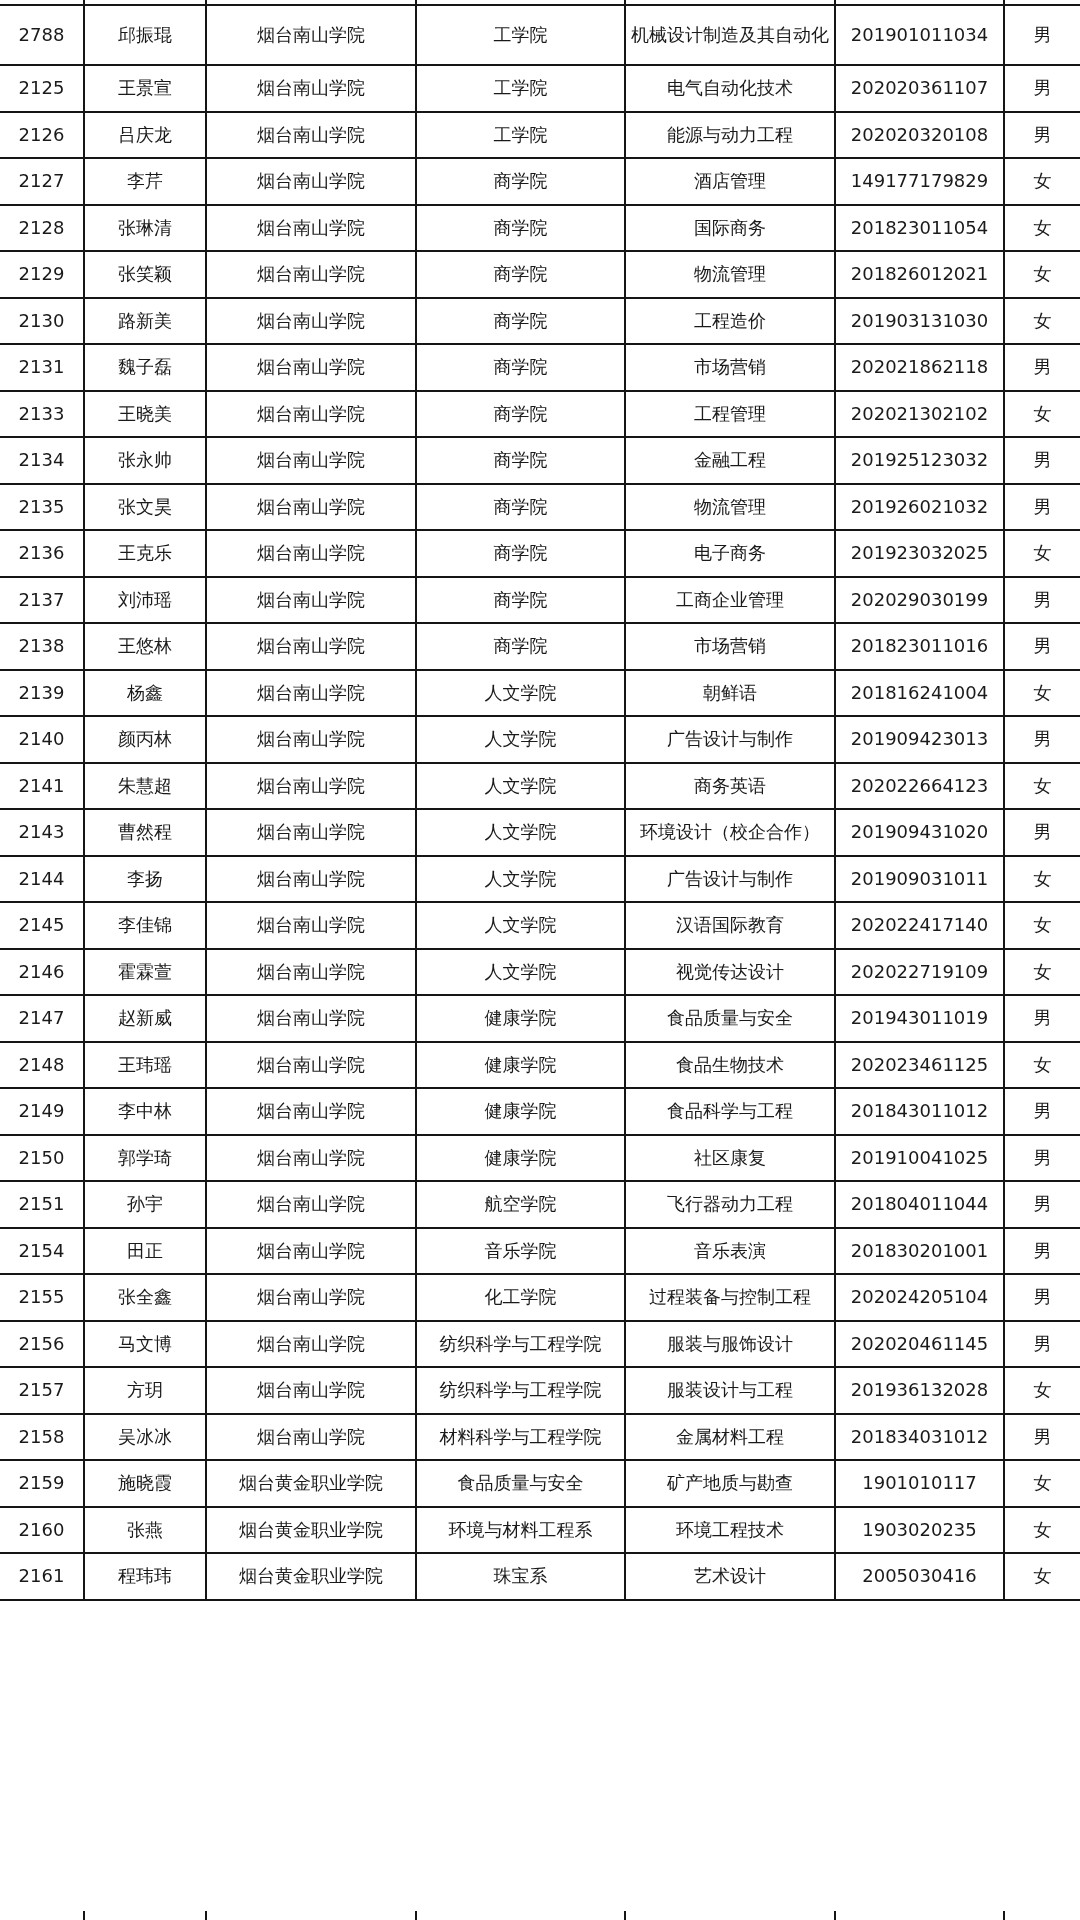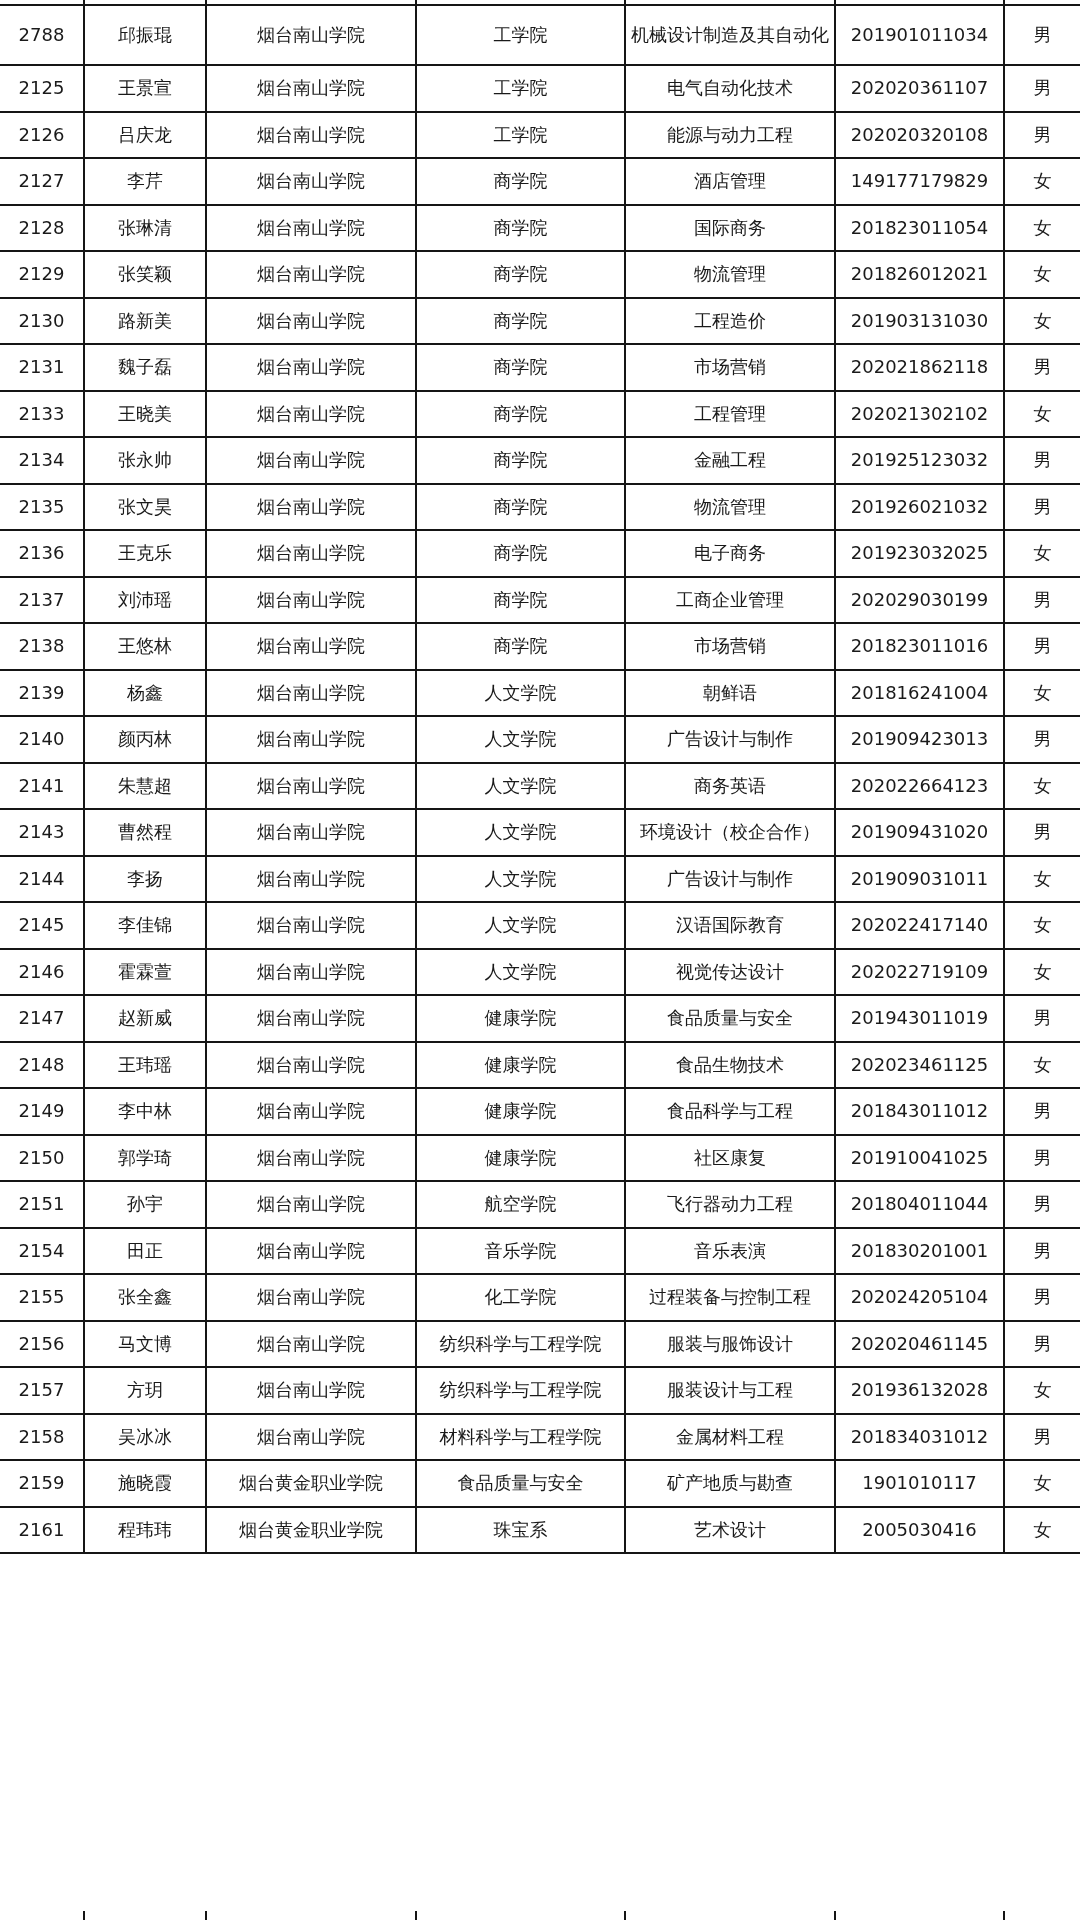--- a/index.html
+++ b/index.html
@@ -321,20 +321,29 @@
       <tr>
         <td class="c-no">2159</td>
         <td class="c-name">施晓霞</td>
         <td class="c-school">烟台黄金职业学院</td>
         <td class="c-college">食品质量与安全</td>
         <td class="c-major">矿产地质与勘查</td>
         <td class="c-id">1901010117</td>
         <td class="c-sex">女</td>
       </tr>
       <tr>
+        <td class="c-no">2160</td>
+        <td class="c-name">张燕</td>
+        <td class="c-school">烟台黄金职业学院</td>
+        <td class="c-college">环境与材料工程系</td>
+        <td class="c-major">环境工程技术</td>
+        <td class="c-id">1903020235</td>
+        <td class="c-sex">女</td>
+      </tr>
+      <tr>
         <td class="c-no">2161</td>
         <td class="c-name">程玮玮</td>
         <td class="c-school">烟台黄金职业学院</td>
         <td class="c-college">珠宝系</td>
         <td class="c-major">艺术设计</td>
         <td class="c-id">2005030416</td>
         <td class="c-sex">女</td>
       </tr>
     </tbody>
 </table>

